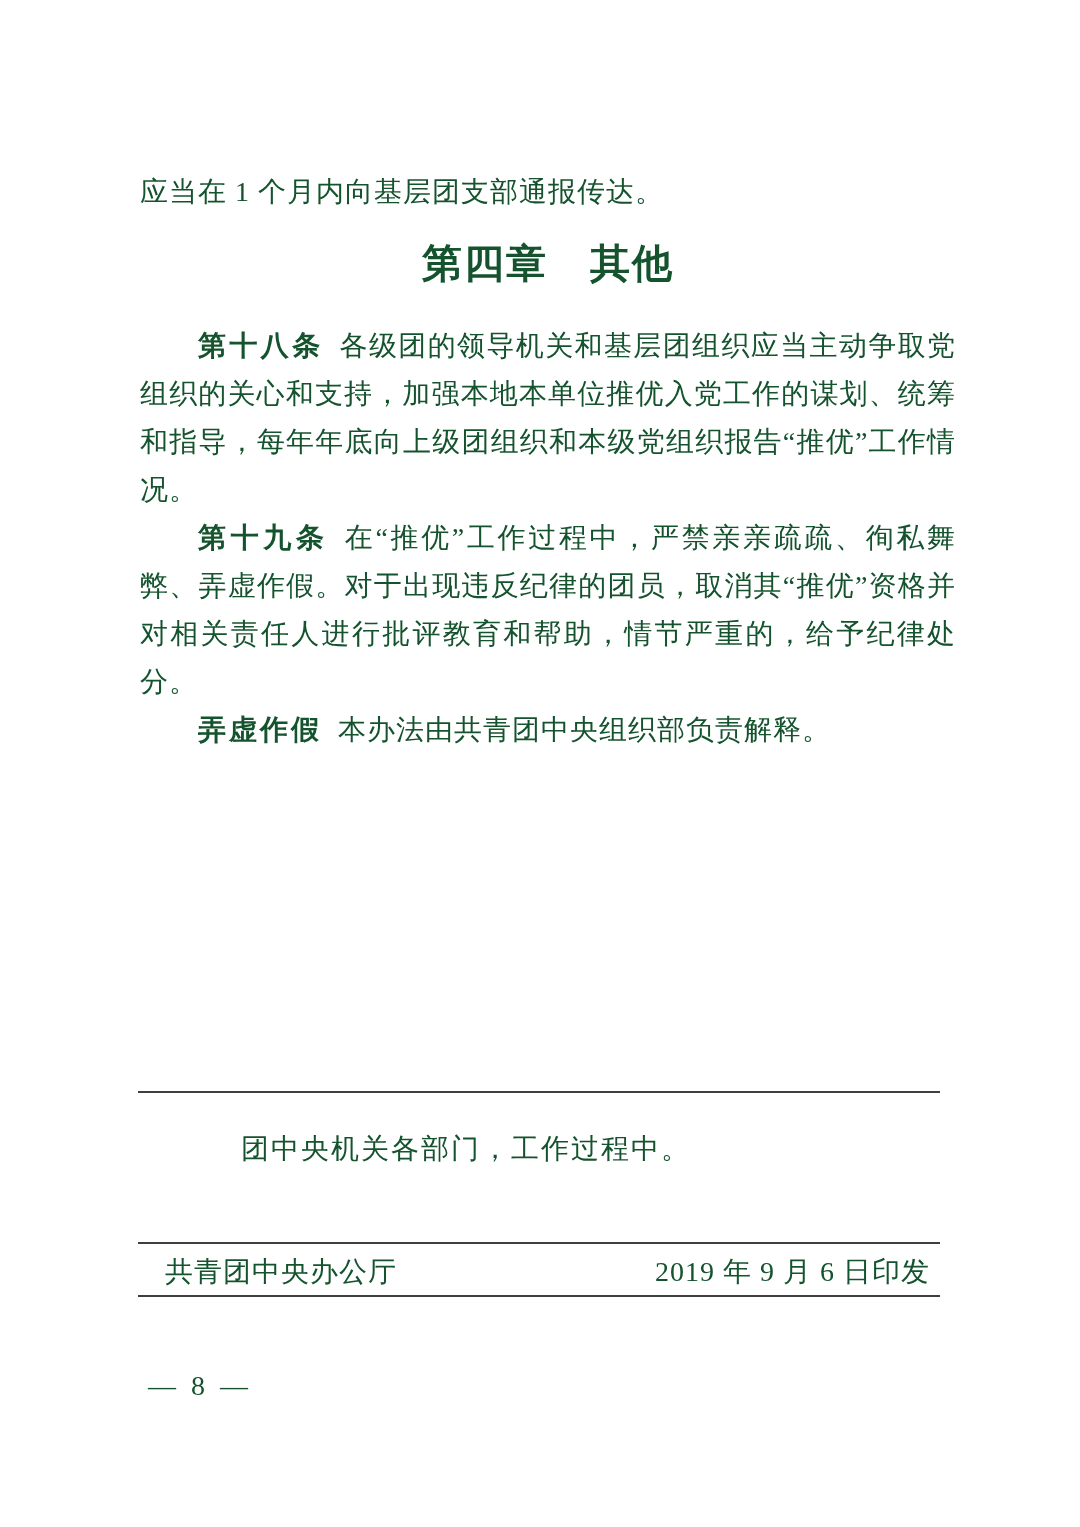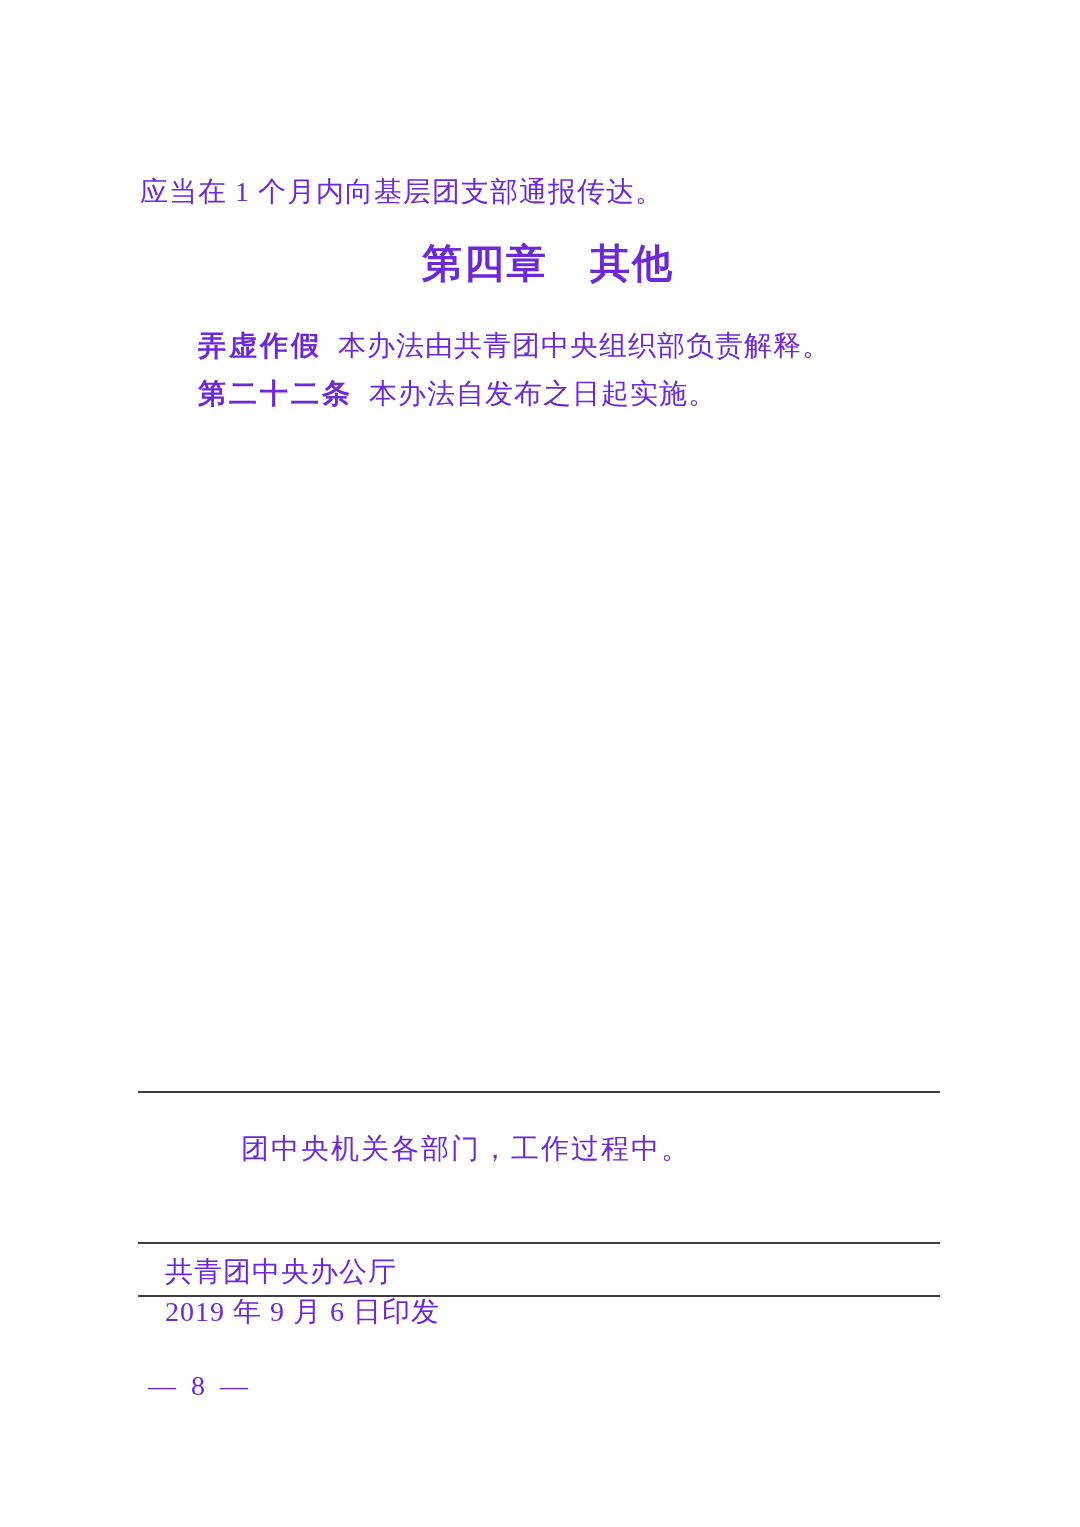--- a/index.html
+++ b/index.html
@@ -7,21 +7,21 @@
     padding: 0;
     background: #ffffff;
   }
   .page {
     position: relative;
     width: 1080px;
     height: 1527px;
     background: #ffffff;
     overflow: hidden;
     font-family: "Liberation Serif", "DejaVu Serif", serif;
-    color: #6d28d9;
+    color: #14532d;
   }
   .body-text {
     position: absolute;
     left: 140px;
     top: 168px;
     width: 816px;
     font-size: 28px;
     line-height: 48px;
     letter-spacing: 1px;
     text-align: justify;
@@ -79,21 +79,20 @@
     position: absolute;
     left: 165px;
     top: 1252px;
     width: 765px;
     display: flex;
     justify-content: space-between;
     align-items: baseline;
     font-size: 28px;
     line-height: 40px;
     letter-spacing: 1px;
-    flex-direction: column;
   }
   .page-number {
     position: absolute;
     left: 148px;
     top: 1368px;
     font-size: 28px;
     line-height: 36px;
     letter-spacing: 4px;
   }
 </style>
@@ -103,30 +102,33 @@
 <div class="page">
 
   <div class="body-text">
 
     <p class="continuation">应当在 1 个月内向基层团支部通报传达。</p>
 
     <h2 class="chapter-heading">第四章　其他</h2>
 
     <div class="articles">
 
+      <p class="article">
+        <span class="article-label">第十八条</span><span>各级团的领导机关和基层团组织应当主动争取党组织的关心和支持，加强本地本单位推优入党工作的谋划、统筹和指导，每年年底向上级团组织和本级党组织报告“推优”工作情况。</span>
+      </p>
 
+      <p class="article">
+        <span class="article-label">第十九条</span><span>在“推优”工作过程中，严禁亲亲疏疏、徇私舞弊、弄虚作假。对于出现违反纪律的团员，取消其“推优”资格并对相关责任人进行批评教育和帮助，情节严重的，给予纪律处分。</span>
+      </p>
 
 
       <p class="article">
         <span class="article-label">弄虚作假</span><span>本办法由共青团中央组织部负责解释。</span>
       </p>
 
-      <p class="article">
-        <span class="article-label">第二十二条</span><span>本办法自发布之日起实施。</span>
-      </p>
 
     </div>
   </div>
 
   <div class="rule rule-top"></div>
 
   <div class="cc-section">
     <div class="cc-row cc-row-indent">
       <span>团中央机关各部门，工作过程中。</span>
     </div>

